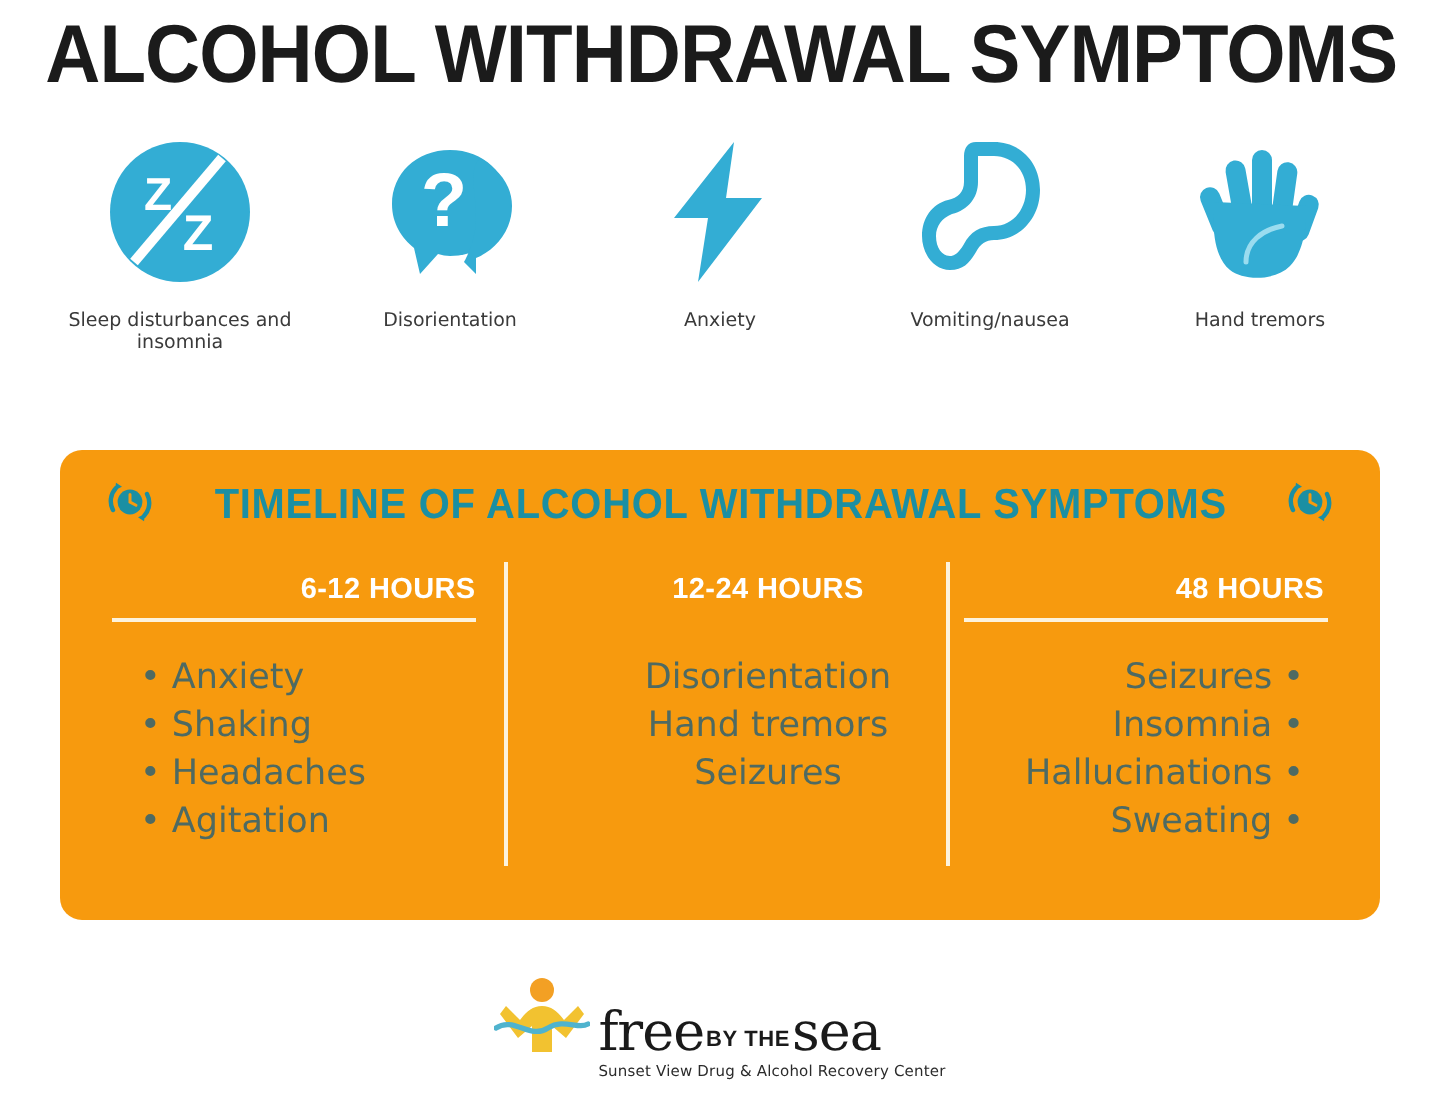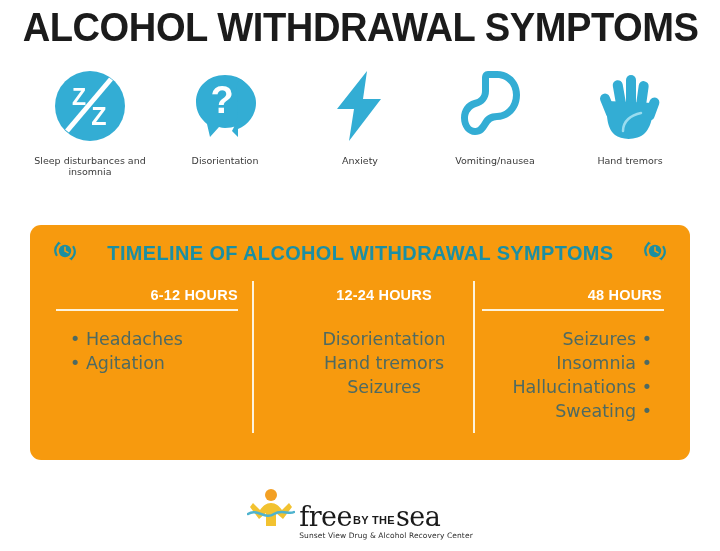--- a/index.html
+++ b/index.html
@@ -291,20 +291,22 @@
 
   <div class="timeline">
     <div class="vline v1"></div>
     <div class="vline v2"></div>
 
     <div class="cols">
       <div class="col">
         <div class="col-head l">6-12 HOURS</div>
         <div class="rule"></div>
         <div class="items l">
+            <div>• Anxiety</div>
+            <div>• Shaking</div>
             <div>• Headaches</div>
             <div>• Agitation</div>
           </div>
       </div>
 
       <div class="col mid">
         <div class="col-head c">12-24 HOURS</div>
 
         <div class="items c">
             <div>Disorientation</div>

